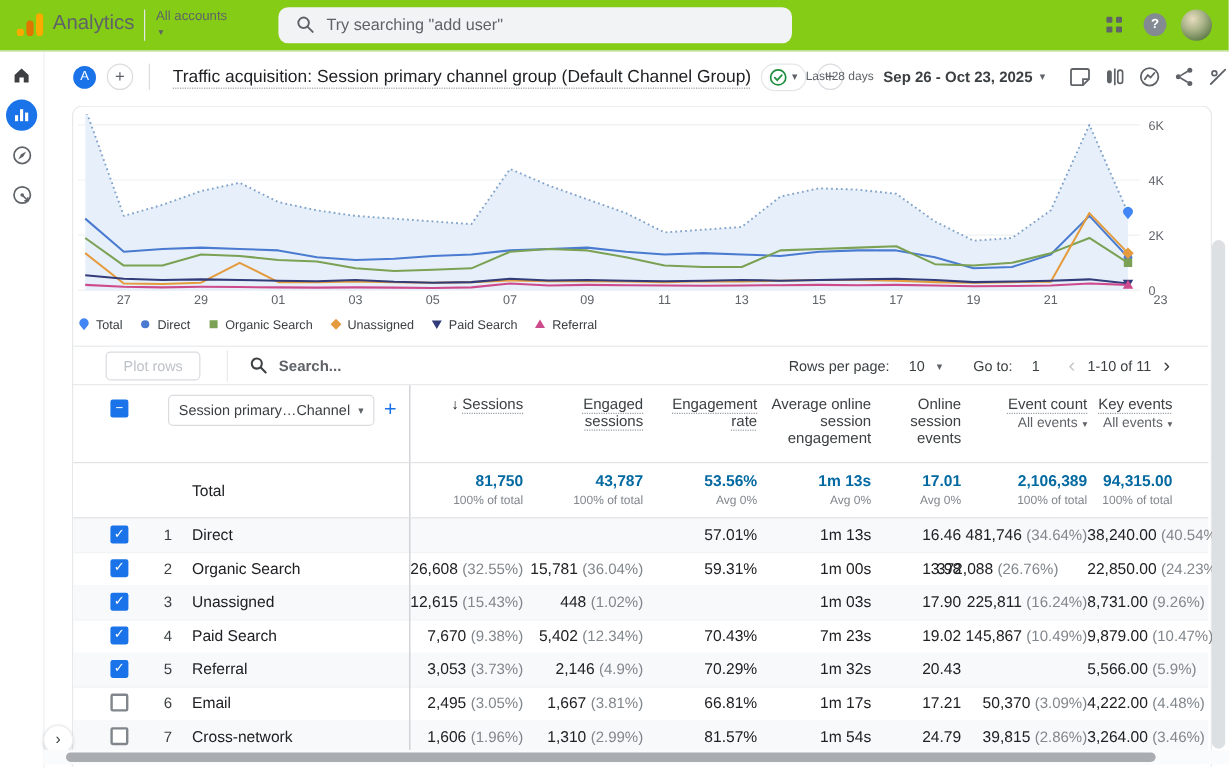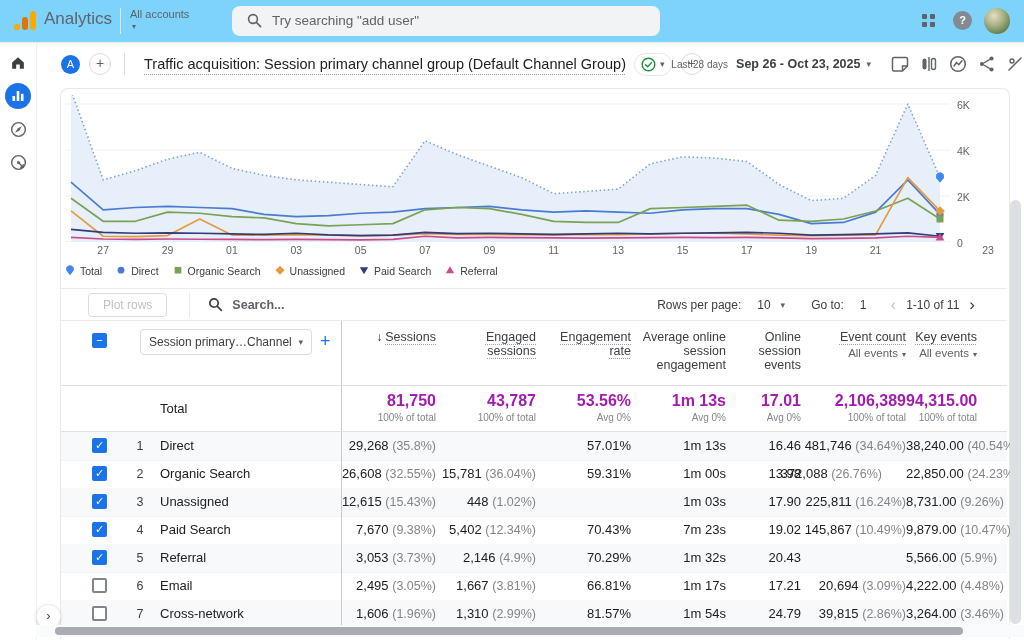--- a/index.html
+++ b/index.html
@@ -1,20 +1,20 @@
 <!DOCTYPE html>
 <html><head>
 <meta charset="utf-8">
 <style>
   html,body{margin:0;padding:0;background:#fff;}
   body{width:1024px;height:640px;position:relative;overflow:hidden;
        font-family:"Liberation Sans",sans-serif;color:#202124;-webkit-font-smoothing:antialiased;}
   .abs{position:absolute;}
   
-  .topbar{position:absolute;left:0;top:0;width:1024px;height:42px;background:#7dd3fc;border-bottom:1px solid #eceef0;z-index:5;}
+  .topbar{position:absolute;left:0;top:0;width:1024px;height:42px;background:#84cc16;border-bottom:1px solid #eceef0;z-index:5;}
   .logo{position:absolute;left:14px;top:11px;width:22px;height:20px;}
   .logo .b1{position:absolute;left:0;bottom:1px;width:6px;height:6px;background:#f9ab00;border-radius:2px;}
   .logo .b2{position:absolute;left:8px;bottom:1px;width:6px;height:13px;background:#e37400;border-radius:3px;}
   .logo .b3{position:absolute;left:16px;bottom:1px;width:6px;height:19px;background:#f9ab00;border-radius:3px;}
   .appname{position:absolute;left:44px;top:9px;font-size:17px;color:#5f6368;}
   .tb-div{position:absolute;left:120px;top:8px;width:1px;height:26px;background:#e3e6e8;}
   .accounts{position:absolute;left:130px;top:8px;font-size:11px;color:#5f6368;line-height:12px;}
   .accounts .caret{display:block;font-size:8px;color:#5f6368;margin-top:1px;margin-left:2px;}
   .search-pill{position:absolute;left:232px;top:6px;width:428px;height:30px;background:#f1f3f4;border-radius:8px;}
   .search-pill .ph{position:absolute;left:40px;top:0;line-height:30px;font-size:13.5px;color:#5f6368;}
@@ -93,21 +93,21 @@
   .trow.alt{background:#f8f9fa;}
   .trow .cb{position:absolute;left:31px;top:6px;}
   .rnum{position:absolute;left:70px;top:0;width:18px;text-align:center;line-height:28px;font-size:12.5px;color:#3c4043;}
   .rname{position:absolute;left:99px;top:0;line-height:28px;font-size:13px;color:#202124;}
   .rcells{position:absolute;left:280px;top:0;width:664px;height:28px;}
   .cell{position:absolute;top:0;line-height:28px;text-align:right;font-size:13px;color:#202124;white-space:nowrap;}
   .cell .cp{color:#80868b;font-size:12.5px;}
   .total-row{position:absolute;left:61px;top:386px;width:946px;height:46px;background:#fff;}
   .total-row .rname{line-height:46px;}
   .tcell{position:absolute;top:7px;text-align:right;}
-  .tcell .tv{font-size:16px;font-weight:bold;color:#a21caf;display:block;line-height:15px;}
+  .tcell .tv{font-size:13px;font-weight:bold;color:#0369a1;display:block;line-height:15px;}
   .tcell .ts{font-size:10px;color:#80868b;display:block;margin-top:4px;}
   
   .hscroll-track{position:absolute;left:36px;top:625px;width:988px;height:12px;background:#fafbfc;z-index:7;}
   .hscroll{position:absolute;left:55px;top:627px;width:908px;height:8px;background:#a9adb1;border-radius:4px;z-index:8;}
   .vscroll{position:absolute;left:1010px;top:200px;width:11px;height:424px;background:#dde0e3;border-radius:6px;z-index:7;}
 </style>
 </head>
 <body>
 
 <div class="topbar">
@@ -251,21 +251,21 @@
     <div class="xtick" style="left: 214.296px;"><span>03</span></div>
     <div class="xtick" style="left: 278.667px;"><span>05</span></div>
     <div class="xtick" style="left: 343.037px;"><span>07</span></div>
     <div class="xtick" style="left: 407.407px;"><span>09</span></div>
     <div class="xtick" style="left: 471.778px;"><span>11</span></div>
     <div class="xtick" style="left: 536.148px;"><span>13</span></div>
     <div class="xtick" style="left: 600.519px;"><span>15</span></div>
     <div class="xtick" style="left: 664.889px;"><span>17</span></div>
     <div class="xtick" style="left: 729.259px;"><span>19</span></div>
     <div class="xtick" style="left: 793.63px;"><span>21</span></div>
-    <div class="xtick" style="left: 906px;"><span>23</span></div>
+    <div class="xtick" style="left: 885px;"><span>23</span></div>
   </div>
 <div id="legend">
     <div class="leg-item">
       <svg width="12" height="13" viewBox="0 0 12 13">
         <path d="M 6 11.14 L 2.485 6.7700000000000005 A 3.8949999999999996 3.8949999999999996 0 1 1 9.515 6.7700000000000005 Z" fill="#4285f4"></path>
       </svg>
       <span>Total</span>
     </div>
     <div class="leg-item">
       <svg width="12" height="13" viewBox="0 0 12 13">
@@ -372,21 +372,20 @@
       <span class="ts">100% of total</span>
     </div>
   </div>
 <div class="hline" style="top:431px"></div>
 <div id="tbody">
     <div class="trow alt" style="top: 432px;">
       <div class="cb cb-on">✓</div>
       <div class="rnum">1</div>
       <div class="rname">Direct</div>
       <div class="rcells">
-        <div class="cell" style="left: 0px; width: 95px;"><span class="cv">29,268</span> <span class="cp">(35.8%)</span></div>
         <div class="cell" style="left: 195px; width: 95px;"><span class="cv">57.01%</span></div>
         <div class="cell" style="left: 290px; width: 95px;"><span class="cv">1m 13s</span></div>
         <div class="cell" style="left: 385px; width: 75px;"><span class="cv">16.46</span></div>
         <div class="cell" style="left: 460px; width: 105px;"><span class="cv">481,746</span> <span class="cp">(34.64%)</span></div>
         <div class="cell" style="left: 565px; width: 71px;"><span class="cv">38,240.00</span> <span class="cp">(40.54%)</span></div>
       </div>
     </div>
     <div class="trow" style="top: 460px;">
       <div class="cb cb-on">✓</div>
       <div class="rnum">2</div>
@@ -444,21 +443,21 @@
     <div class="trow" style="top: 572px;">
       <div class="cb cb-off"></div>
       <div class="rnum">6</div>
       <div class="rname">Email</div>
       <div class="rcells">
         <div class="cell" style="left: 0px; width: 95px;"><span class="cv">2,495</span> <span class="cp">(3.05%)</span></div>
         <div class="cell" style="left: 95px; width: 100px;"><span class="cv">1,667</span> <span class="cp">(3.81%)</span></div>
         <div class="cell" style="left: 195px; width: 95px;"><span class="cv">66.81%</span></div>
         <div class="cell" style="left: 290px; width: 95px;"><span class="cv">1m 17s</span></div>
         <div class="cell" style="left: 385px; width: 75px;"><span class="cv">17.21</span></div>
-        <div class="cell" style="left: 460px; width: 105px;"><span class="cv">20,694</span> <span class="cp">(3.09%)</span></div>
+        <div class="cell" style="left: 460px; width: 105px;"><span class="cv">50,370</span> <span class="cp">(3.09%)</span></div>
         <div class="cell" style="left: 565px; width: 71px;"><span class="cv">4,222.00</span> <span class="cp">(4.48%)</span></div>
       </div>
     </div>
     <div class="trow alt" style="top: 600px;">
       <div class="cb cb-off"></div>
       <div class="rnum">7</div>
       <div class="rname">Cross-network</div>
       <div class="rcells">
         <div class="cell" style="left: 0px; width: 95px;"><span class="cv">1,606</span> <span class="cp">(1.96%)</span></div>
         <div class="cell" style="left: 95px; width: 100px;"><span class="cv">1,310</span> <span class="cp">(2.99%)</span></div>

